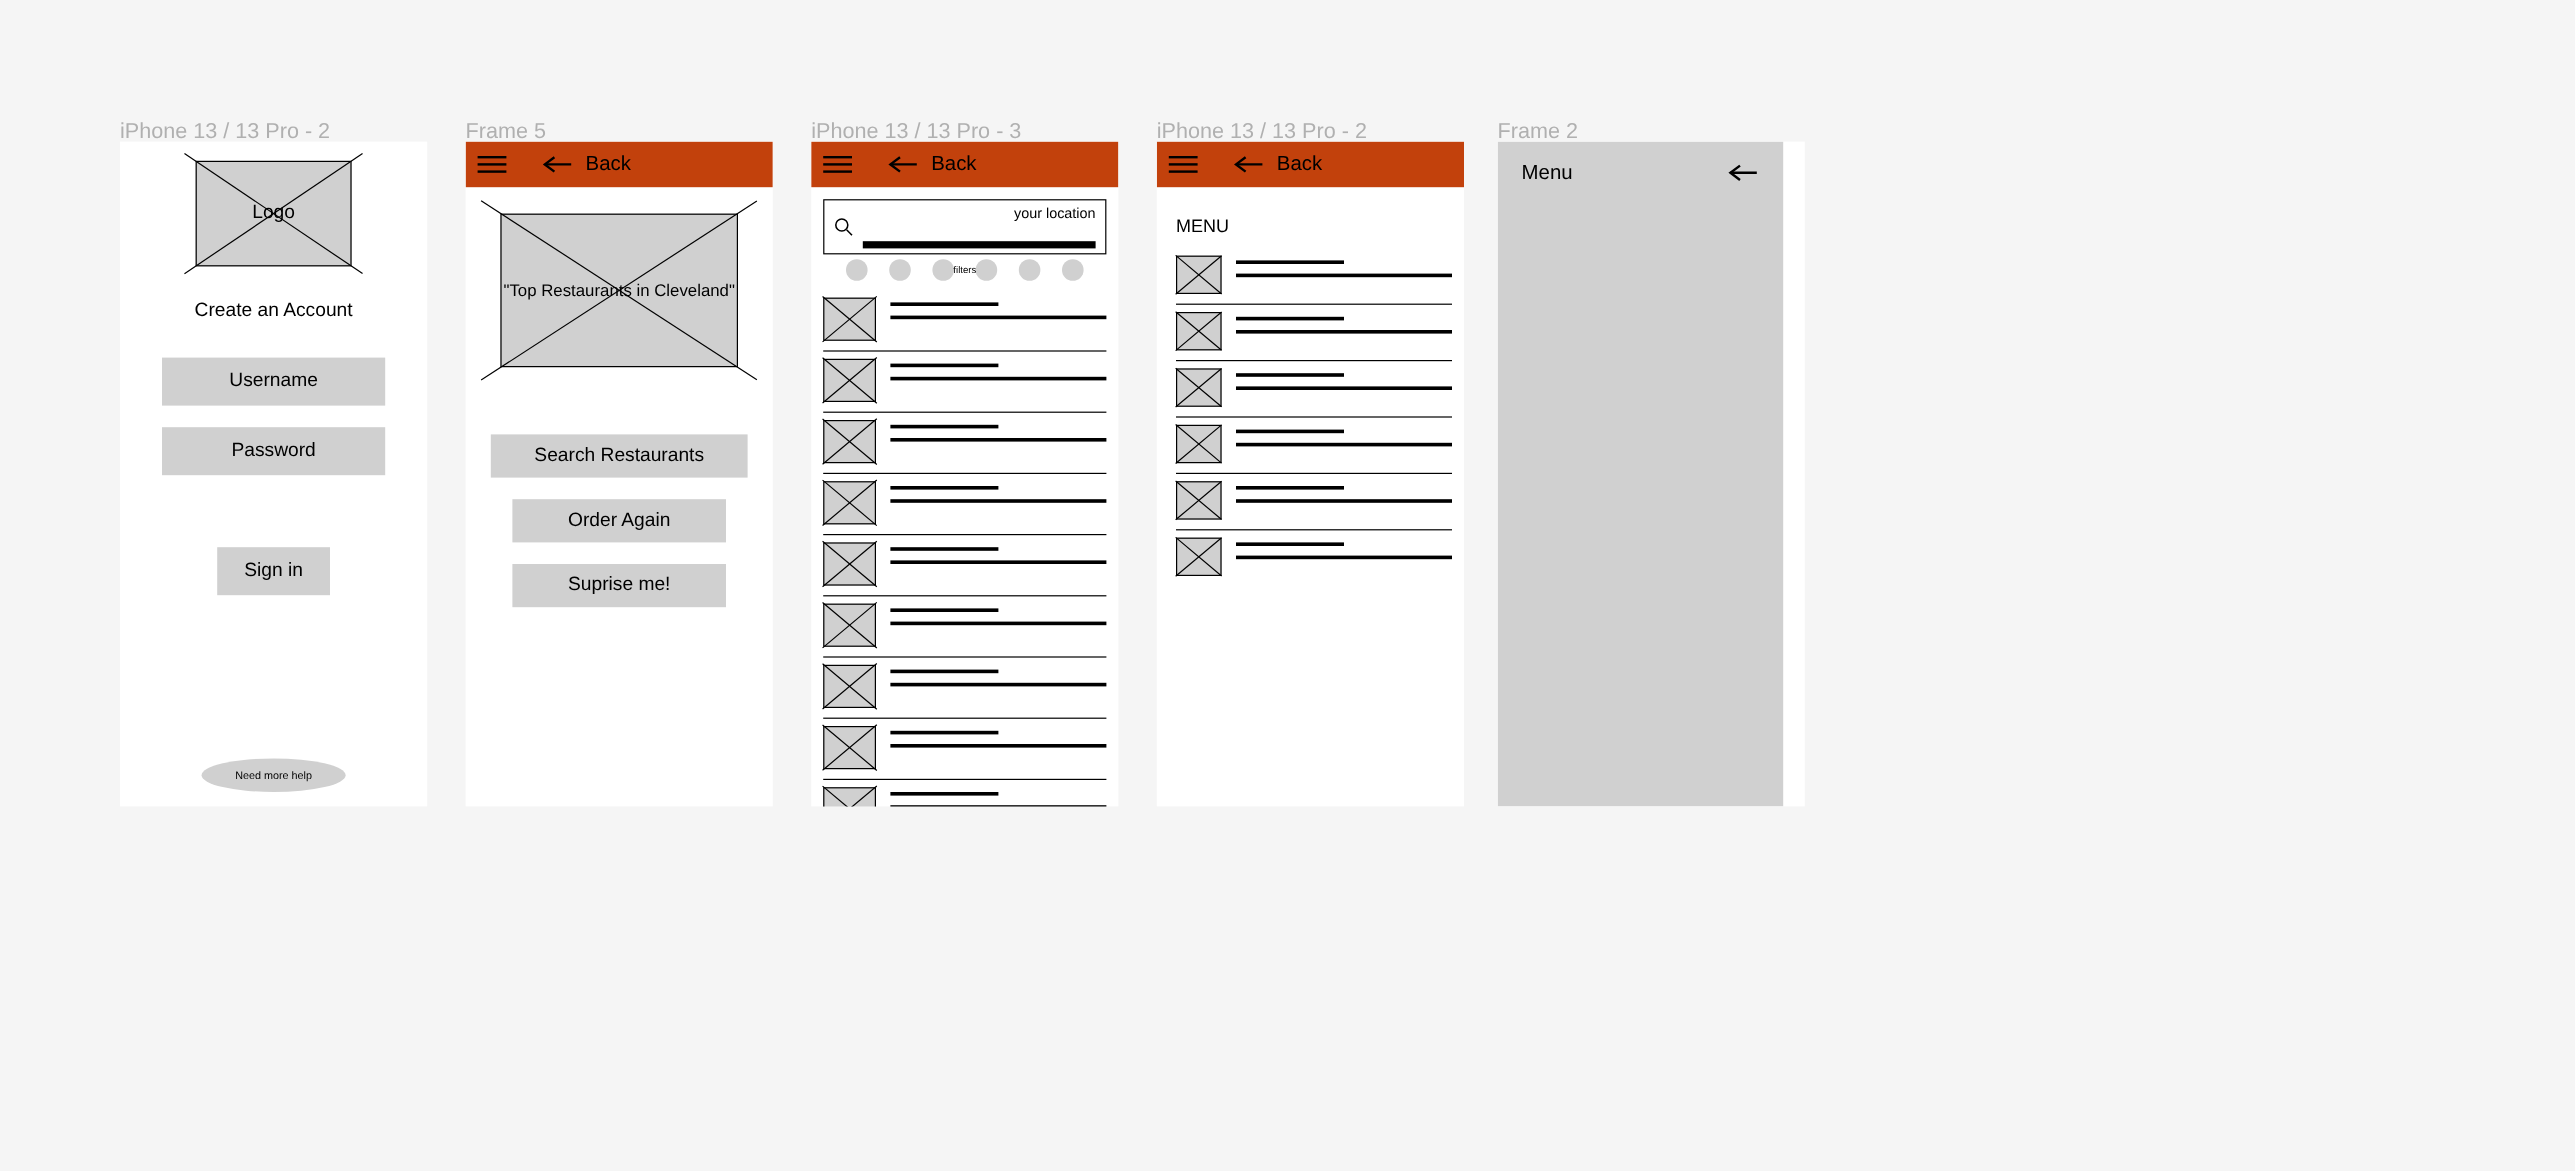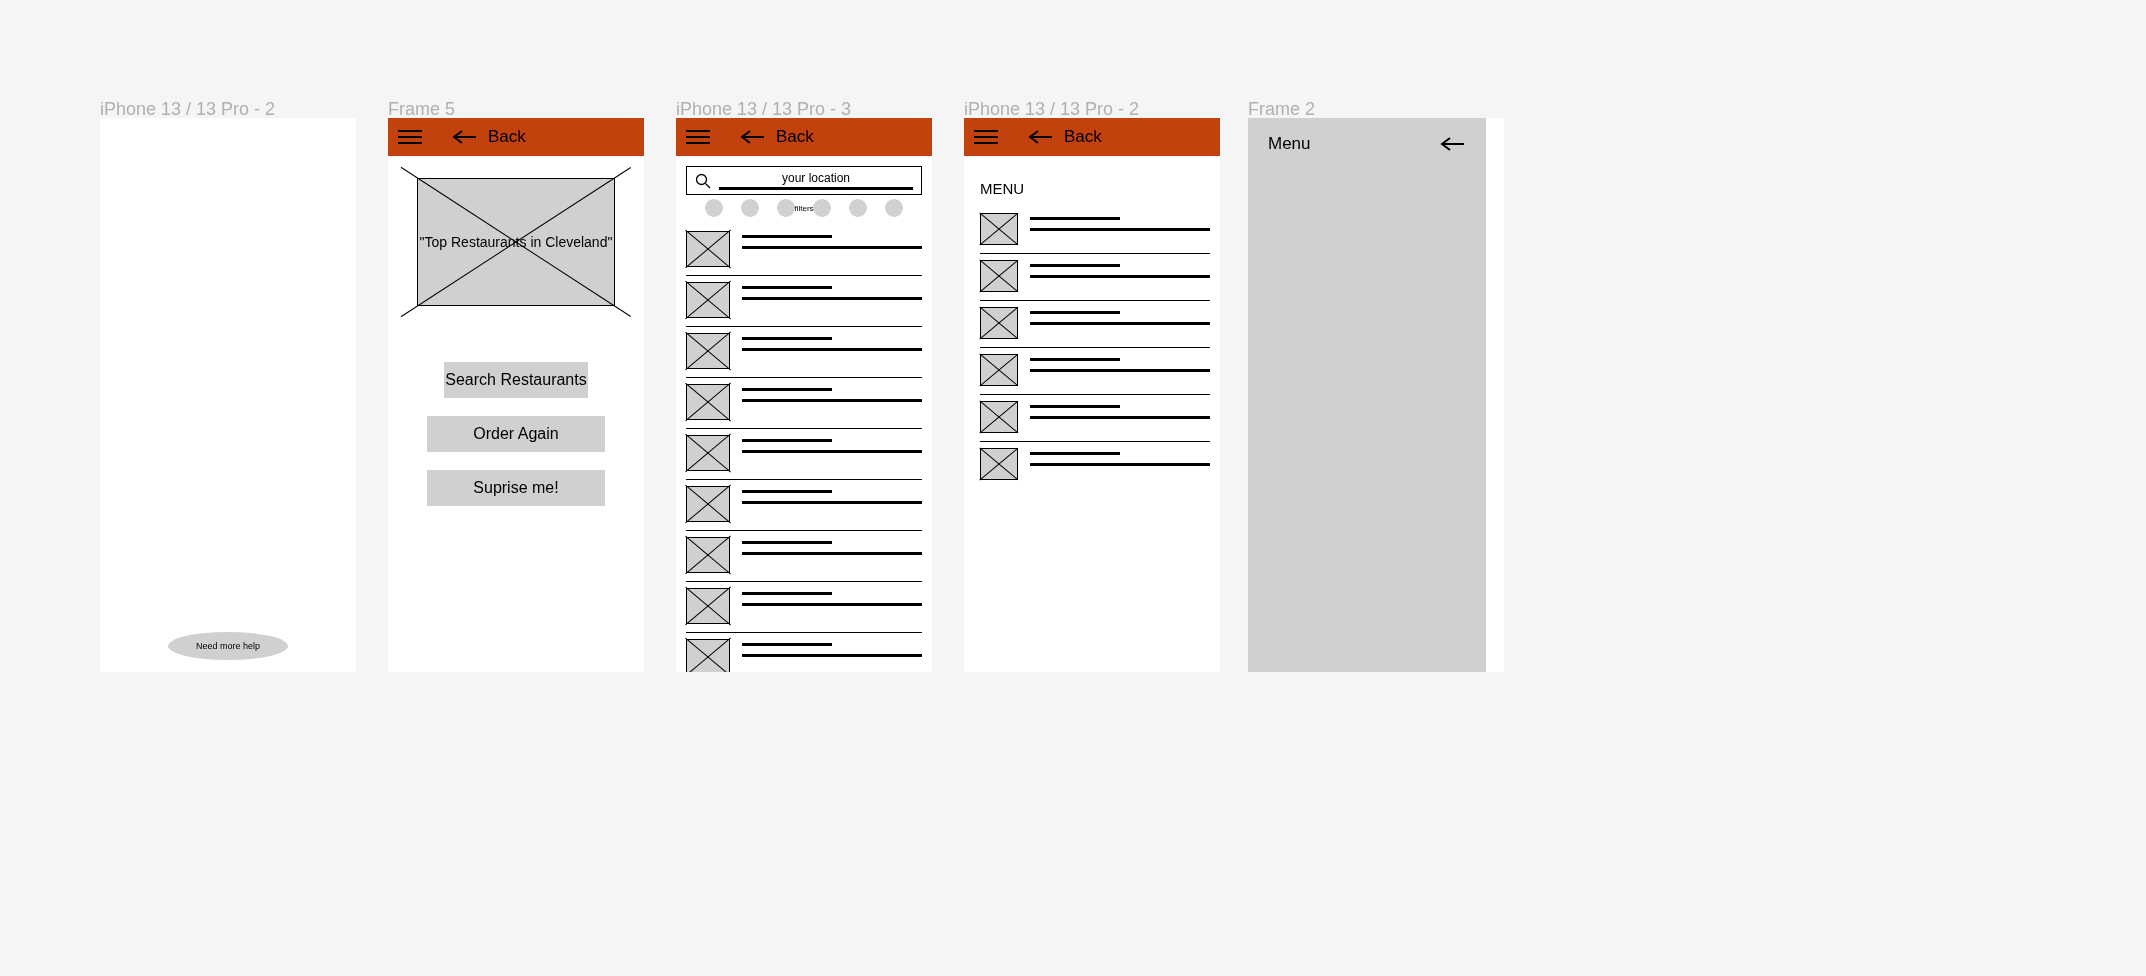--- a/index.html
+++ b/index.html
@@ -96,26 +96,26 @@
     
     .search-box {
       border: 1px solid #000;
       display: flex;
       align-items: center;
       padding: 4px 8px;
       gap: 8px;
     }
     .search-icon-svg { width: 16px; height: 16px; }
     .search-underline {
-      border-bottom: 3px solid #000000;
+      border-bottom: 6px solid #000000;
       flex: 1;
       display: flex;
-      justify-content: center;
+      justify-content: flex-end;
       font-size: 12px;
-      padding-bottom: 2px;
+      padding-bottom: 16px;
     }
     .filter-row {
       display: flex;
       justify-content: center;
       gap: 18px;
       align-items: center;
       position: relative;
       margin-top: 4px;
     }
     .filter-dot {
@@ -168,20 +168,29 @@
 </head>
 <body>
 
 <div class="frame-label" style="left:100px; top:99px;">iPhone 13 / 13 Pro - 2</div>
 <div class="frame-label" style="left:388px; top:99px;">Frame 5</div>
 <div class="frame-label" style="left:676px; top:99px;">iPhone 13 / 13 Pro - 3</div>
 <div class="frame-label" style="left:964px; top:99px;">iPhone 13 / 13 Pro - 2</div>
 <div class="frame-label" style="left:1248px; top:99px;">Frame 2</div>
 
 <div class="frame" style="left:100px; top:118px; width:256px; height:554px;">
+  <div style="display:flex; flex-direction:column; align-items:center; padding-top:16px;">
+    <div class="placeholder-box" style="width:130px; height:88px; --diag:34deg;">
+      <span class="ph-text">Logo</span>
+    </div>
+    <div style="margin-top:28px; font-size:16px;">Create an Account</div>
+    <div class="btn" style="width:186px; height:40px; margin-top:30px;">Username</div>
+    <div class="btn" style="width:186px; height:40px; margin-top:18px;">Password</div>
+    <div class="btn" style="width:94px; height:40px; margin-top:60px;">Sign in</div>
+  </div>
   <div style="position:absolute; bottom:12px; width:100%; display:flex; justify-content:center;">
     <div class="help-pill">Need more help</div>
   </div>
 </div>
 
 <div class="frame" style="left:388px; top:118px; width:256px; height:554px;">
   <div class="header-bar">
     <div class="hamburger">
       <span></span>
         <span></span>
@@ -190,21 +199,21 @@
     <svg class="back-arrow-svg" viewBox="0 0 26 16">
         <line x1="2" y1="8" x2="24" y2="8" stroke="#000" stroke-width="2"></line>
         <polyline points="10,2 2,8 10,14" fill="none" stroke="#000" stroke-width="2"></polyline>
       </svg>
     <span class="back-text">Back</span>
   </div>
   <div style="display:flex; flex-direction:column; align-items:center; padding-top:22px;">
     <div class="placeholder-box" style="width:198px; height:128px; --diag:33deg;">
       <span class="ph-text" style="text-align:center; font-size:14px;">"Top Restaurants in Cleveland"</span>
     </div>
-    <div class="btn" style="width:144px; height:36px; margin-top:56px;">Search Restaurants</div>
+    <div class="btn" style="width:214px; height:36px; margin-top:56px;">Search Restaurants</div>
     <div class="btn" style="width:178px; height:36px; margin-top:18px;">Order Again</div>
     <div class="btn" style="width:178px; height:36px; margin-top:18px;">Suprise me!</div>
   </div>
 </div>
 
 <div class="frame" style="left:676px; top:118px; width:256px; height:554px;">
   <div class="header-bar">
     <div class="hamburger">
         <span></span>
         <span></span>

